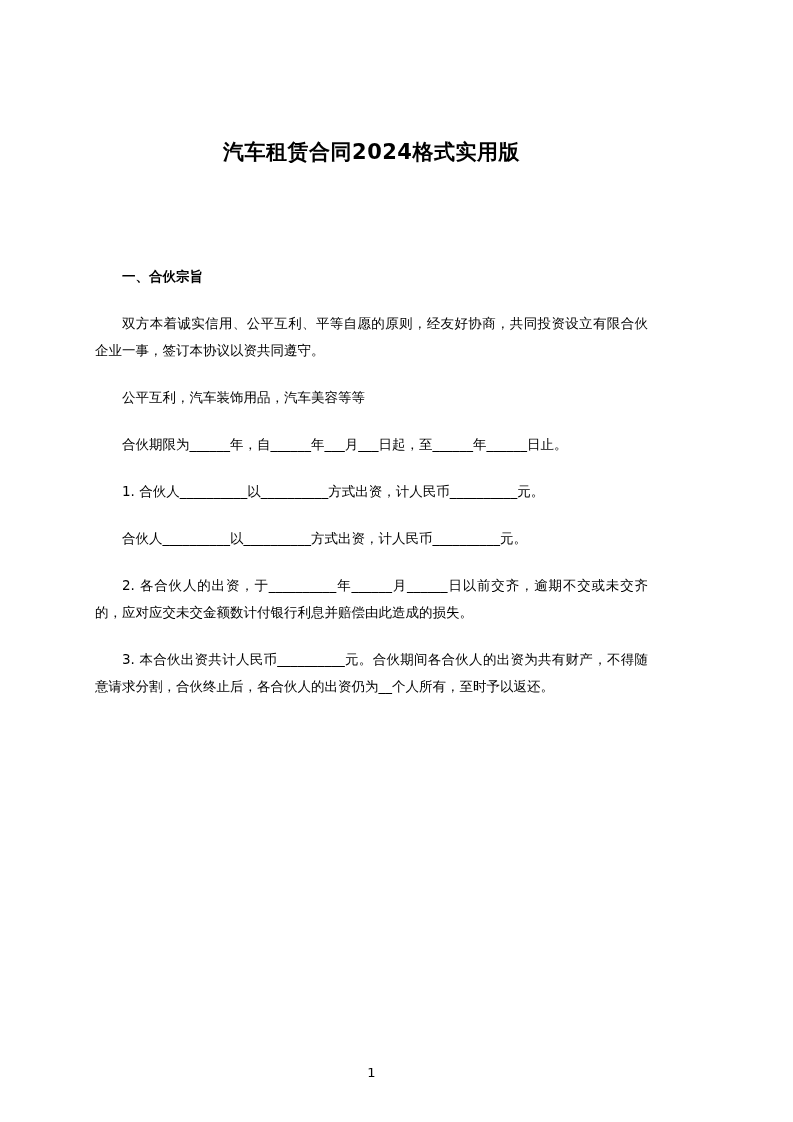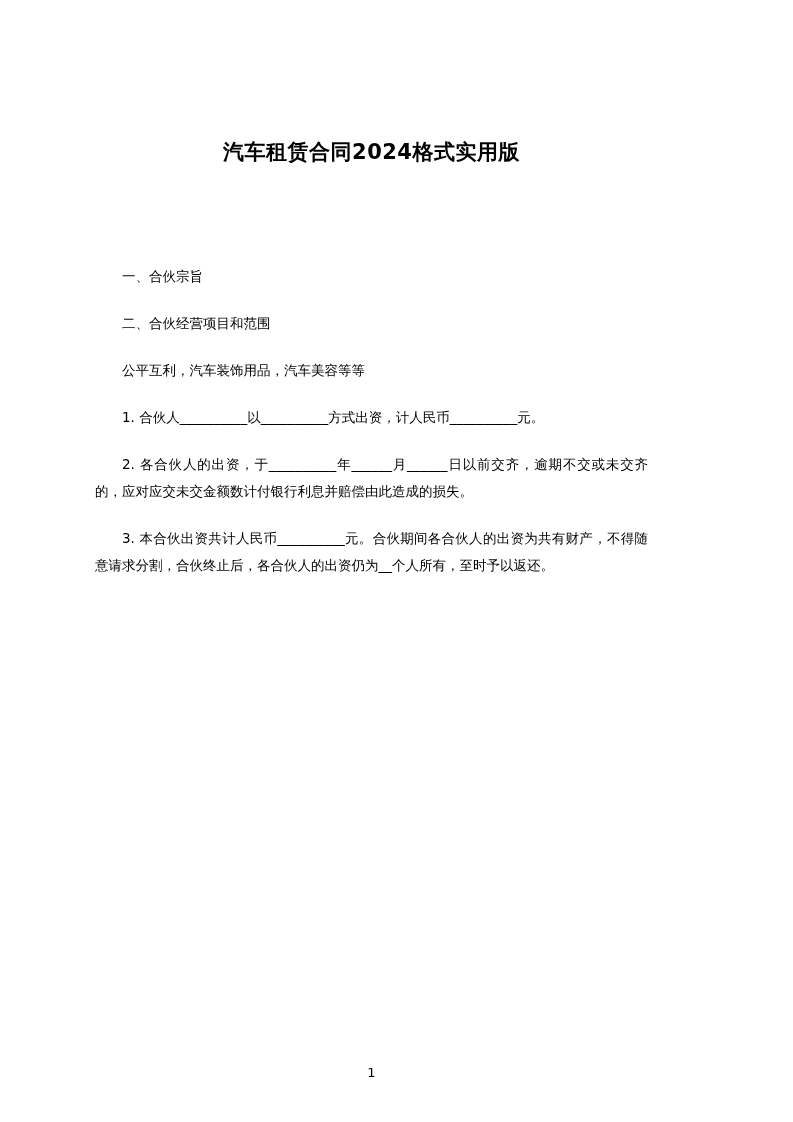--- a/index.html
+++ b/index.html
@@ -39,46 +39,49 @@
     line-height: 2.0;
     margin: 0 0 20px 0;
     text-align: justify;
     word-break: break-all;
   }
   p.para.indent {
     text-indent: 2em;
   }
   p.para.heading {
     text-indent: 2em;
+    font-weight: bold;
   }
   .page-number {
     position: absolute;
     bottom: 42px;
     left: 0;
     right: 0;
     text-align: center;
     font-size: 13px;
   }
 </style>
 </head>
 <body>
 
 <div class="page">
 
   <h1 class="doc-title">汽车租赁合同2024格式实用版</h1>
 
   <div class="body-block">
 
     <p class="para heading">一、合伙宗旨</p>
+    <p class="para indent">双方本着诚实信用、公平互利、平等自愿的原则，经友好协商，共同投资设立有限合伙企业一事，签订本协议以资共同遵守。</p>
 
-    <p class="para heading">二、合伙经营项目和范围</p>
     <p class="para indent">公平互利，汽车装饰用品，汽车美容等等</p>
 
+    <p class="para indent">合伙期限为______年，自______年___月___日起，至______年______日止。</p>
 
     <p class="para indent">1. 合伙人__________以__________方式出资，计人民币__________元。</p>
+    <p class="para indent">合伙人__________以__________方式出资，计人民币__________元。</p>
     <p class="para indent">2. 各合伙人的出资，于__________年______月______日以前交齐，逾期不交或未交齐的，应对应交未交金额数计付银行利息并赔偿由此造成的损失。</p>
     <p class="para indent">3. 本合伙出资共计人民币__________元。合伙期间各合伙人的出资为共有财产，不得随意请求分割，合伙终止后，各合伙人的出资仍为__个人所有，至时予以返还。</p>
 
 
   </div>
 
   <div class="page-number">1</div>
 
 </div>
 

